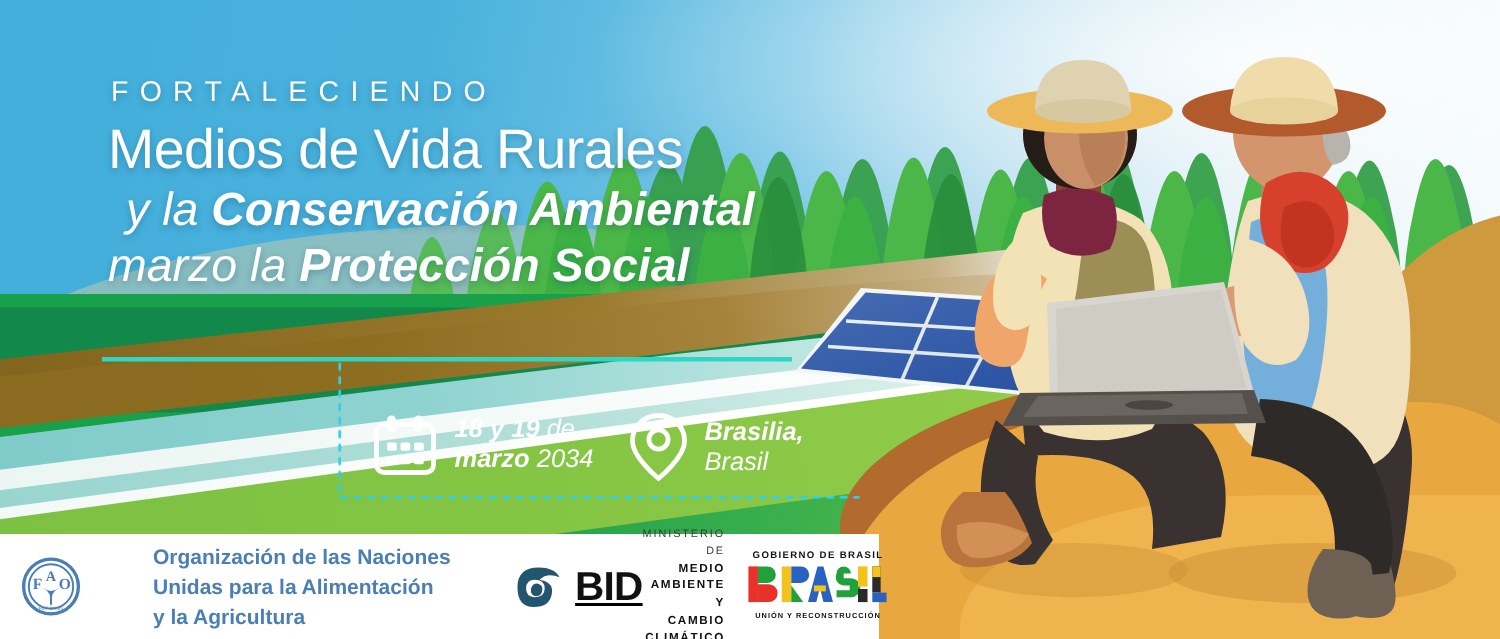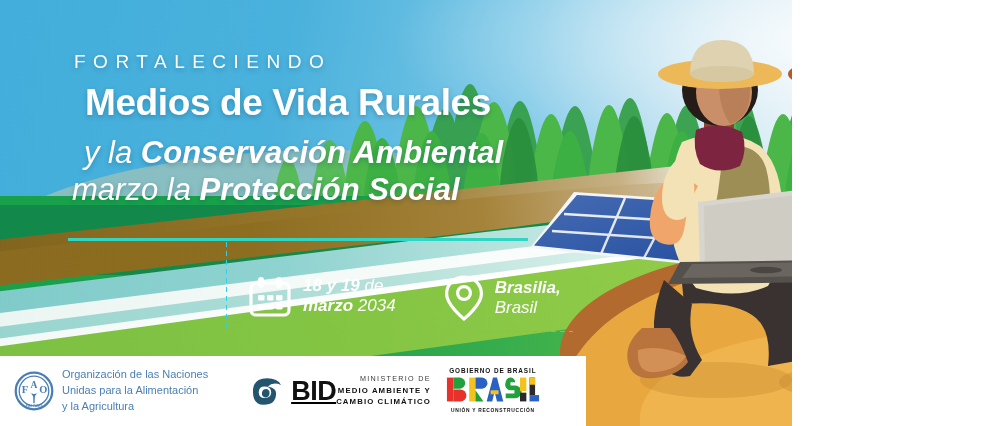--- a/index.html
+++ b/index.html
@@ -1,20 +1,20 @@
 <!DOCTYPE html>
 <html><head>
 <meta charset="utf-8">
 <style>
   html,body{margin:0;padding:0;background:#fff;}
   body{font-family:"Liberation Sans",sans-serif;}
 
   #banner{
     position:relative;
-    width:792px;height:426px;
+    width:1000px;height:426px;
     overflow:hidden;
     background:#8b5cf6;
   }
 
   
   .sky{
     position:absolute;left:0;top:0;width:1000px;height:230px;
     background:linear-gradient(100deg,#43aedb 0%,#49b1dc 28%,#79c6e6 52%,#bfe0ef 70%,#e7f3f8 84%,#f4fafc 100%);
   }
   .sky-haze{
@@ -127,22 +127,22 @@
   .headline{
     position:absolute;left:72px;top:52px;width:560px;
     text-shadow:0 2px 5px rgba(0,60,90,.30);
   }
   .kicker{
     font-size:19px;font-weight:400;color:#ffffff;
     letter-spacing:7.5px;line-height:1;
     margin:0 0 10px 2px;
   }
   .line1{
-    font-size:37px;font-weight:700;color:#ffffff;
-    line-height:1.03;margin:13px;letter-spacing:-.4px;
+    font-size:37px;font-weight:400;color:#ffffff;
+    line-height:1.03;margin:0;letter-spacing:-.4px;
     white-space:nowrap;
   }
   .line2{
     font-size:31px;font-weight:400;font-style:italic;color:#ffffff;
     line-height:1.16;margin:3px 0 0 12px;white-space:nowrap;
   }
   .line2 b{font-weight:700;font-style:italic;}
   .line3{
     font-size:31px;font-weight:400;font-style:italic;color:#ffffff;
     line-height:1.16;margin:1px 0 0 0;white-space:nowrap;
@@ -161,21 +161,21 @@
   }
   .dots-h{
     position:absolute;left:225px;top:330px;width:348px;height:3px;
     background-image:radial-gradient(#2fd0ea 45%,transparent 46%);
     background-size:9px 3px;background-repeat:repeat-x;
   }
 
   
   .info{
     position:absolute;left:248px;top:274px;
-    display:flex;align-items:flex-start;gap:48px;color:#fff;
+    display:flex;align-items:flex-start;gap:23px;color:#fff;
   }
   .info-item{display:flex;align-items:center;gap:11px;}
   .info-icon{flex:0 0 auto;}
   .info-text{line-height:1.16;white-space:nowrap;}
   .info-text .l{display:block;font-size:17px;font-weight:400;font-style:italic;}
   .info-text .l b{font-weight:700;font-style:italic;}
 
   
   .figures{position:absolute;left:620px;top:30px;width:380px;height:396px;}
 
@@ -183,22 +183,23 @@
   .footer{
     position:absolute;left:0;top:356px;width:586px;height:70px;
     background:#ffffff;
   }
   .footer-inner{
     position:absolute;left:0;top:0;width:586px;height:70px;
     display:flex;align-items:center;
   }
   .logo-fao{display:flex;align-items:center;gap:8px;margin-left:14px;}
   .fao-text{
-    font-size:11px;line-height:1.45;color:#4a7fb5;font-weight:400;
+    font-size:14px;line-height:1.45;color:#4a7fb5;font-weight:700;
     white-space:nowrap;
+    margin-left:40px;
   }
   .logo-bid{display:flex;align-items:center;gap:5px;margin-left:40px;text-decoration:underline;}
   .bid-word{
     font-size:27px;font-weight:700;color:#111;letter-spacing:-.5px;
     line-height:1;
   }
   .logo-min{text-align:right;}
   .min-l1{font-size:7.2px;letter-spacing:1.3px;color:#3a3a3a;font-weight:400;line-height:1.5;}
   .min-l2{font-size:7.8px;letter-spacing:1.1px;color:#111;font-weight:700;line-height:1.5;}
   .logo-br{margin-left:14px;text-align:center;}

